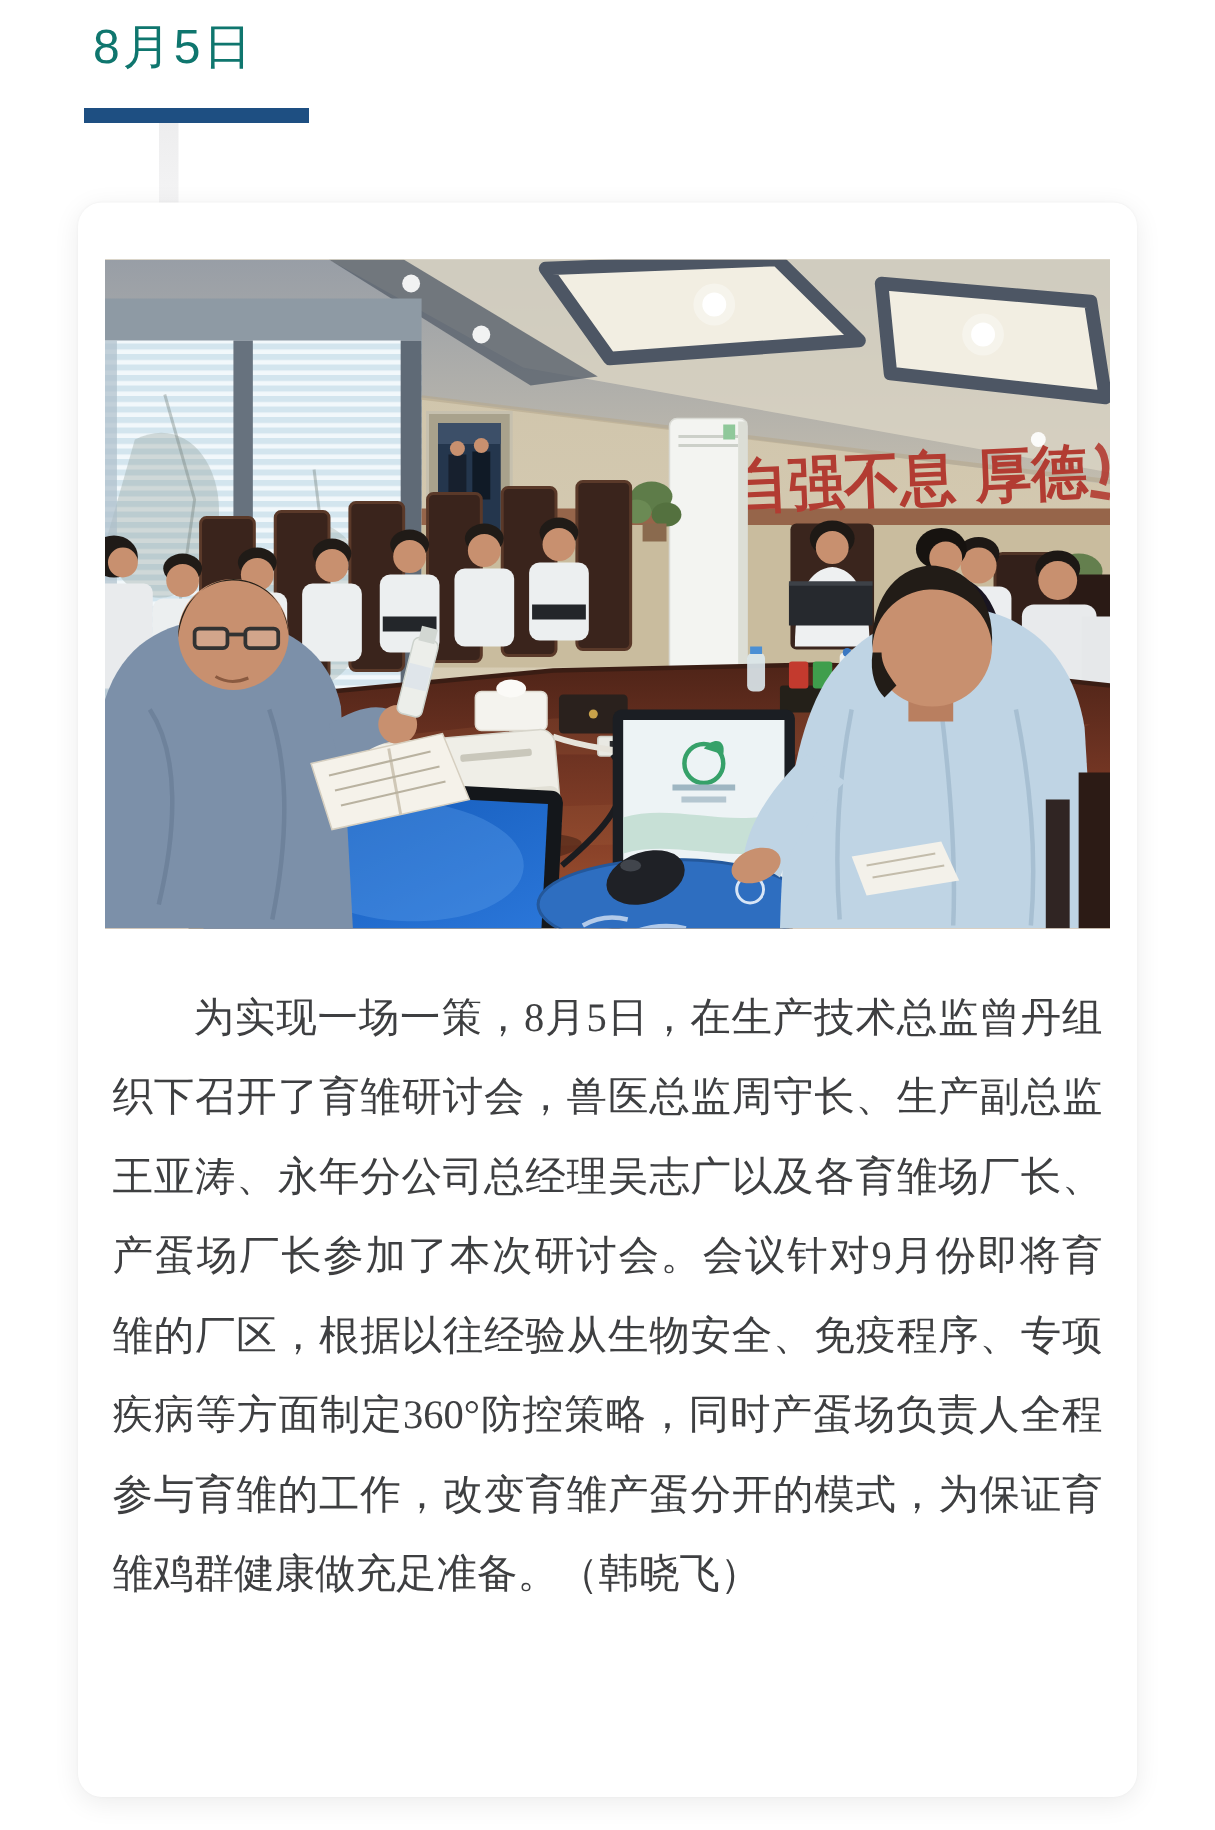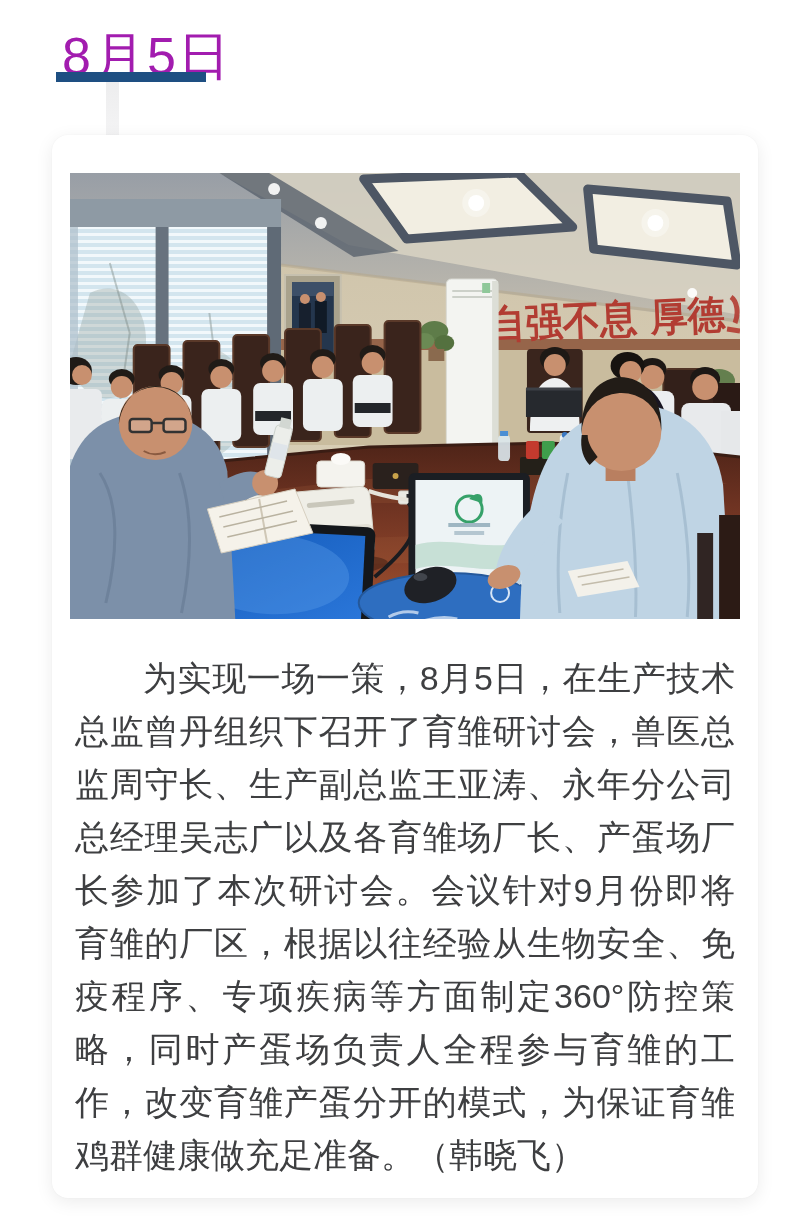--- a/index.html
+++ b/index.html
@@ -2,22 +2,22 @@
 <html><head>
 <meta charset="utf-8">
 <style>
   html,body{margin:0;padding:0;}
   body{
     width:810px;height:1220px;position:relative;overflow:hidden;
     background:#ffffff;
     font-family:"Liberation Sans","DejaVu Sans",sans-serif;
   }
   .date-header{
-    position:absolute;left:62px;top:22px;
-    font-size:52px;color:#a21caf;letter-spacing:2px;
+    position:absolute;left:62px;top:10px;
+    font-size:32px;color:#0f766e;letter-spacing:2px;
   }
   .accent-bar{
     position:absolute;left:56px;top:72px;width:150px;height:10px;
     background:#1e4f82;
   }
   .connector{
     position:absolute;left:106px;top:82px;width:13px;height:54px;
     background:linear-gradient(#ededee,#f4f4f5);
   }
   .card{
@@ -25,22 +25,22 @@
     background:#ffffff;border-radius:16px;
     box-shadow:0 4px 18px rgba(0,0,0,0.08),0 0 2px rgba(0,0,0,0.04);
   }
   .photo{
     position:absolute;left:18px;top:38px;width:670px;height:446px;
     overflow:hidden;background:#cfc4aa;
   }
   .photo svg{display:block;width:100%;height:100%;}
   .body-text{
     position:absolute;left:23px;top:517px;width:660px;margin:0;
-    font-size:34px;line-height:53px;color:#3e3f41;
-    text-align:justify;text-indent:2em;word-break:break-all;
+    font-size:27px;line-height:53px;color:#3e3f41;
+    text-align:justify;text-indent:2em;word-break:break-all;font-family:Liberation Serif, serif;
   }
   .slogan{
     font-family:"DejaVu Sans","Liberation Sans",sans-serif;
     font-weight:bold;
   }
 </style>
 </head>
 <body>
 
 <div class="date-header">8月5日</div>

